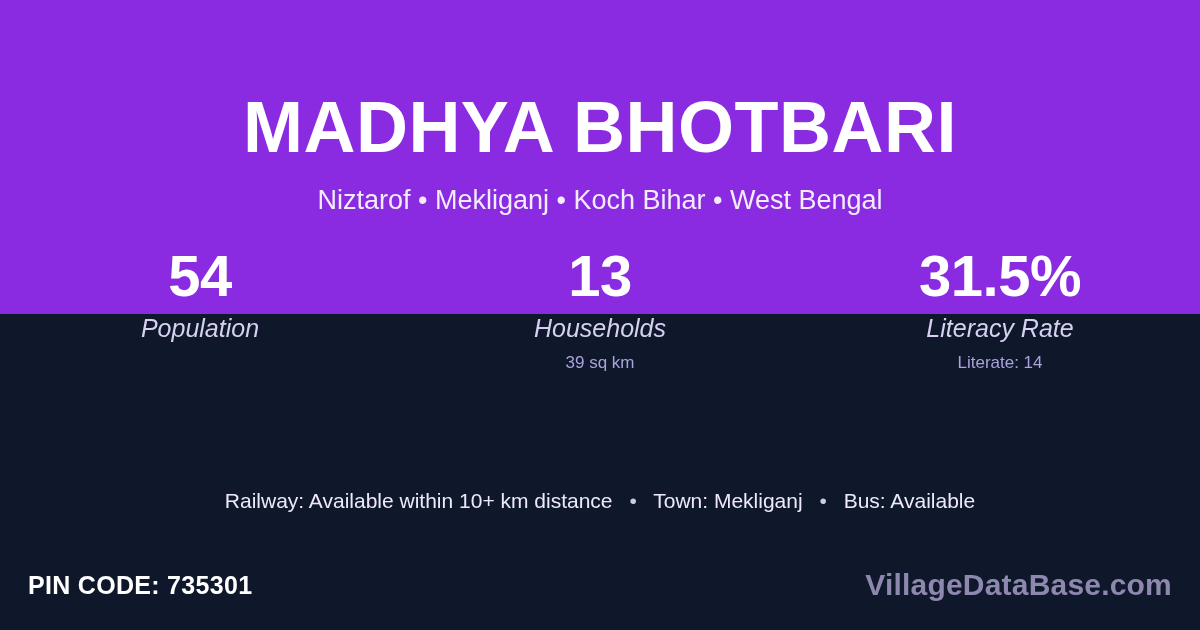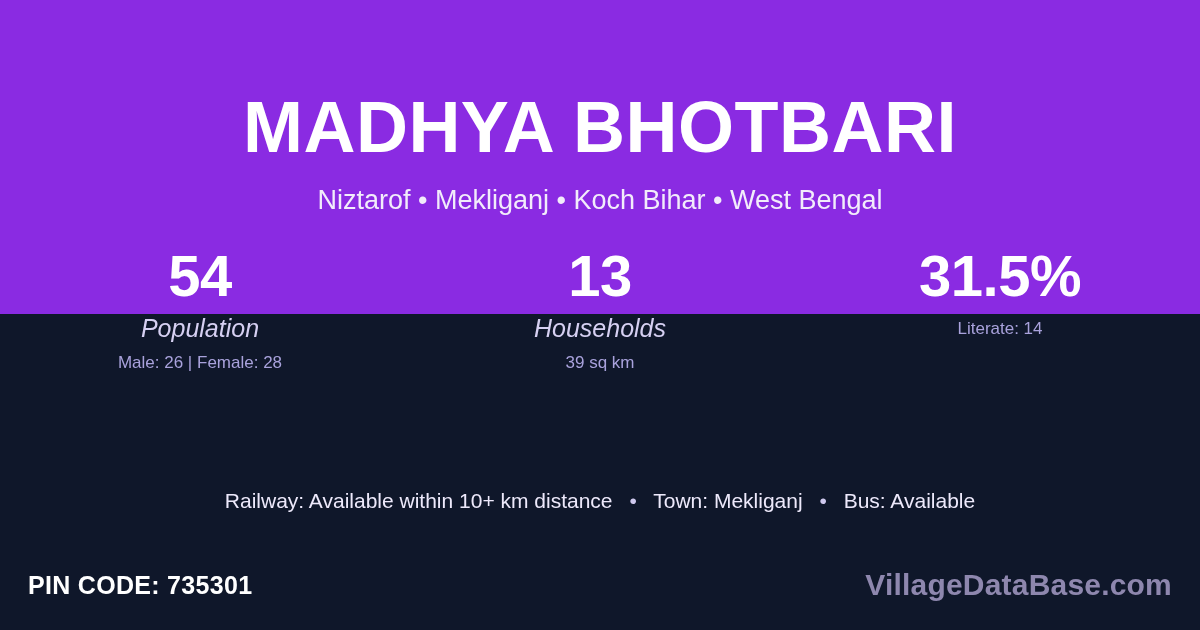--- a/index.html
+++ b/index.html
@@ -166,31 +166,31 @@
 
   <div class="title">MADHYA BHOTBARI</div>
 
   <div class="subtitle">Niztarof • Mekliganj • Koch Bihar • West Bengal</div>
 
   <div class="stats">
 
     <div class="stat">
       <div class="stat-value">54</div>
       <div class="stat-label">Population</div>
-      <div class="stat-sub">Male: 26 | Female: 28</div>
     </div>
 
     <div class="stat">
       <div class="stat-value">13</div>
       <div class="stat-label">Households</div>
       <div class="stat-sub">39 sq km</div>
     </div>
 
     <div class="stat">
       <div class="stat-value">31.5%</div>
+      <div class="stat-label">Literacy Rate</div>
       <div class="stat-sub">Literate: 14</div>
     </div>
 
   </div>
 
   <div class="info-line">
     <span class="info-item">Railway: Available within 10+ km distance</span>
     <span class="info-sep">•</span>
     <span class="info-item">Town: Mekliganj</span>
     <span class="info-sep">•</span>

